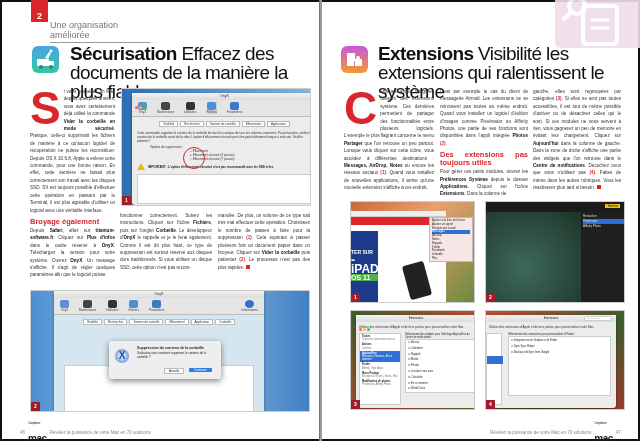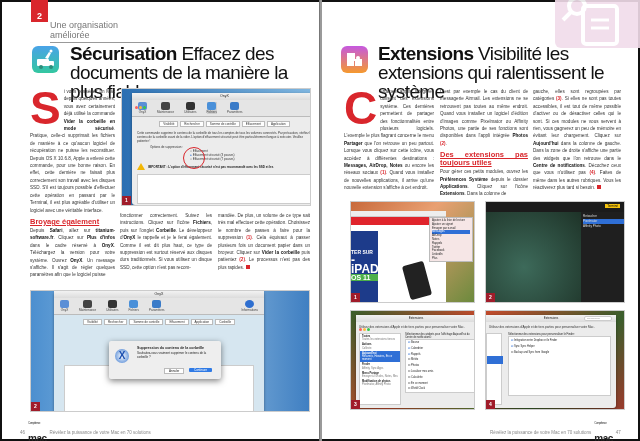--- a/index.html
+++ b/index.html
@@ -20,21 +20,21 @@
   .app-icon svg{width:27px;height:27px;}
 
   .headline{position:absolute;font-size:19px;line-height:19px;letter-spacing:-0.6px;color:#111;font-family:"Liberation Sans",sans-serif;}
   .headline b{font-weight:bold;}
   .hl-left{left:70px;top:44px;width:245px;}
   .hl-right{left:378px;top:44px;width:250px;}
 
   .col{position:absolute;font-size:4.6px;line-height:7.4px;color:#333;text-align:justify;}
   .dropcap{float:left;font-size:46px;line-height:38px;font-weight:bold;color:#d9262c;margin:1px 3px 0 0;font-family:"Liberation Sans",sans-serif;}
   .col b{font-weight:bold;color:#111;}
-  .subhead{font-size:7.5px;line-height:8px;font-weight:bold;color:#d9262c;margin-top:4px;margin-bottom:1px;text-decoration:underline;}
+  .subhead{font-size:7.5px;line-height:8px;font-weight:bold;color:#d9262c;margin-top:4px;margin-bottom:1px;}
   .ref{color:#d9262c;font-weight:bold;}
   .endmark{display:inline-block;width:4px;height:4px;background:#d9262c;margin-left:2px;}
 
   
   .shot{position:absolute;overflow:hidden;border:1px solid #ccc;}
   .shot-num{position:absolute;left:0;bottom:0;width:9px;height:9px;background:#a01c2a;color:#fff;font-size:5px;font-weight:bold;text-align:center;line-height:9px;}
   .mac-win{position:absolute;background:#ececec;border-radius:3px;box-shadow:0 1px 3px rgba(0,0,0,.4);}
   .titlebar{height:7px;background:linear-gradient(#f2f2f2,#dcdcdc);position:relative;}
   .lights{position:absolute;left:3px;top:2px;}
   .lights i{display:inline-block;width:3px;height:3px;border-radius:50%;margin-right:1px;}

